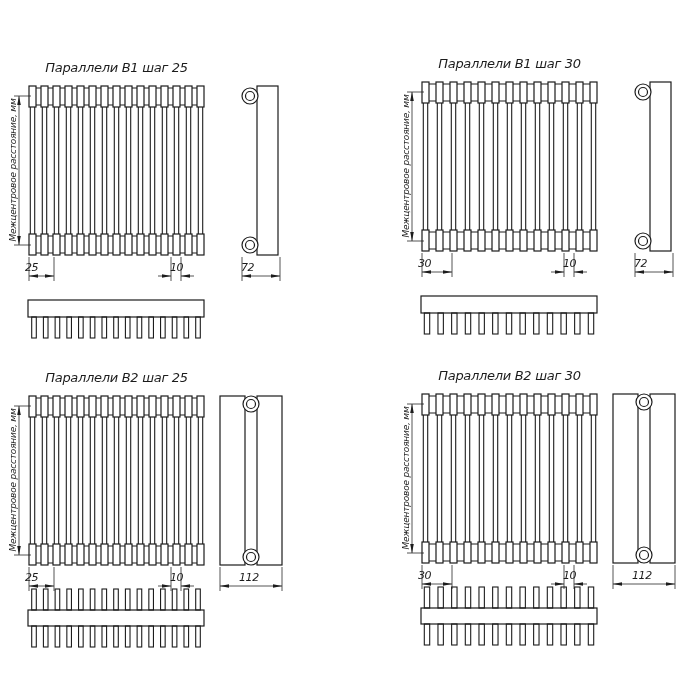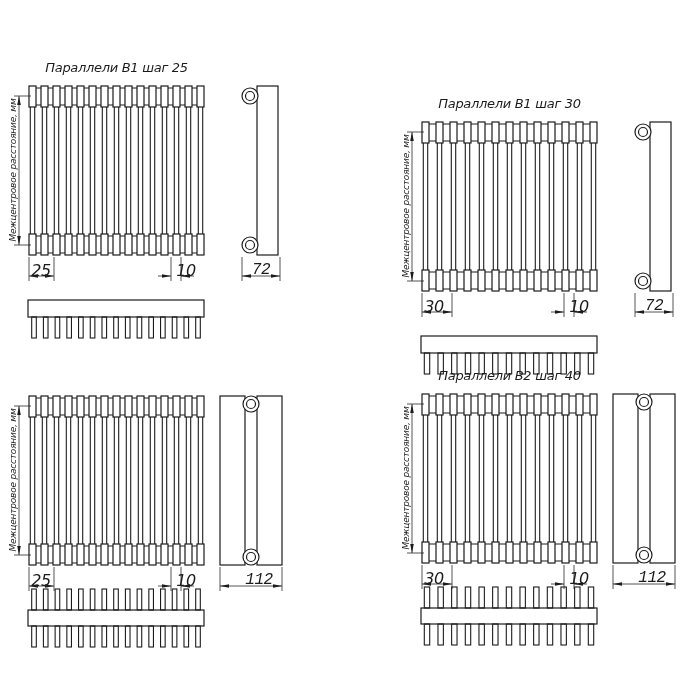--- a/index.html
+++ b/index.html
@@ -10,21 +10,21 @@
     overflow:hidden;
     position:relative;
   }
   .canvas{
     position:absolute;left:0;top:0;width:685px;height:700px;background:#ffffff;
   }
   .quadrant{
     position:absolute;width:300px;height:292px;
   }
   .q-tl{left:5px;top:60px;}
-  .q-tr{left:398px;top:56px;margin-top:40px;}
+  .q-tr{left:398px;top:56px;}
   .q-bl{left:5px;top:370px;}
   .q-br{left:398px;top:368px;}
   .linework{position:absolute;left:0;top:0;width:300px;height:292px;}
   .q-title{
     position:absolute;left:24px;top:0px;width:175px;
     text-align:center;
     font-style:italic;
     font-size:13px;
     letter-spacing:-0.3px;
     color:#1c1c1c;
@@ -37,27 +37,27 @@
     text-align:center;
     font-style:italic;
     font-size:9px;
     letter-spacing:-0.2px;
     color:#1c1c1c;
     transform:rotate(-90deg);
     white-space:nowrap;
   }
   .dim-label{
     position:absolute;top:201px;height:14px;
-    font-style:italic;font-size:16px;
+    font-style:italic;font-size:11px;
     letter-spacing:-0.4px;
-    color:#1c1c1c;text-align:center;white-space:nowrap;
+    color:#1c1c1c;text-align:left;white-space:nowrap;
   }
   .step-label{left:20px;width:32px;}
   .end-label{left:165px;width:32px;font-style:italic;}
-  .side-label{left:236px;width:40px;font-family:Liberation Mono, monospace;}
+  .side-label{left:236px;width:40px;}
   .rows2 .side-label{left:234px;}
 </style>
 </head>
 <body>
 
 <div class="canvas">
 
   <div class="quadrant q-tl">
     <svg class="linework" viewBox="0 0 300 292">
         <line x1="24" y1="28" x2="199" y2="28" stroke="#1c1c1c" stroke-width="1.2"></line>
@@ -398,20 +398,21 @@
         <rect x="155.55714285714285" y="219" width="4.6" height="21" stroke="#1c1c1c" stroke-width="1.1" fill="none"></rect>
         <rect x="155.55714285714285" y="256" width="4.6" height="21" stroke="#1c1c1c" stroke-width="1.1" fill="none"></rect>
         <rect x="167.27142857142854" y="219" width="4.6" height="21" stroke="#1c1c1c" stroke-width="1.1" fill="none"></rect>
         <rect x="167.27142857142854" y="256" width="4.6" height="21" stroke="#1c1c1c" stroke-width="1.1" fill="none"></rect>
         <rect x="178.98571428571427" y="219" width="4.6" height="21" stroke="#1c1c1c" stroke-width="1.1" fill="none"></rect>
         <rect x="178.98571428571427" y="256" width="4.6" height="21" stroke="#1c1c1c" stroke-width="1.1" fill="none"></rect>
         <rect x="190.7" y="219" width="4.6" height="21" stroke="#1c1c1c" stroke-width="1.1" fill="none"></rect>
         <rect x="190.7" y="256" width="4.6" height="21" stroke="#1c1c1c" stroke-width="1.1" fill="none"></rect>
         <rect x="23" y="240" width="176" height="16" stroke="#1c1c1c" stroke-width="1.2" fill="none"></rect>
       </svg>
+    <div class="q-title">Параллели В2 шаг 25</div>
     <div class="center-label">Межцентровое расстояние, мм</div>
     <div class="dim-label step-label">25</div>
     <div class="dim-label end-label">10</div>
     <div class="dim-label side-label">112</div>
   </div>
 
   <div class="quadrant q-br rows2">
     <svg class="linework" viewBox="0 0 300 292">
         <line x1="24" y1="28" x2="199" y2="28" stroke="#1c1c1c" stroke-width="1.2"></line>
         <line x1="24" y1="45" x2="199" y2="45" stroke="#1c1c1c" stroke-width="1.2"></line>
@@ -517,20 +518,20 @@
         <rect x="149.3" y="219" width="5.4" height="21" stroke="#1c1c1c" stroke-width="1.1" fill="none"></rect>
         <rect x="149.3" y="256" width="5.4" height="21" stroke="#1c1c1c" stroke-width="1.1" fill="none"></rect>
         <rect x="162.96666666666667" y="219" width="5.4" height="21" stroke="#1c1c1c" stroke-width="1.1" fill="none"></rect>
         <rect x="162.96666666666667" y="256" width="5.4" height="21" stroke="#1c1c1c" stroke-width="1.1" fill="none"></rect>
         <rect x="176.63333333333333" y="219" width="5.4" height="21" stroke="#1c1c1c" stroke-width="1.1" fill="none"></rect>
         <rect x="176.63333333333333" y="256" width="5.4" height="21" stroke="#1c1c1c" stroke-width="1.1" fill="none"></rect>
         <rect x="190.3" y="219" width="5.4" height="21" stroke="#1c1c1c" stroke-width="1.1" fill="none"></rect>
         <rect x="190.3" y="256" width="5.4" height="21" stroke="#1c1c1c" stroke-width="1.1" fill="none"></rect>
         <rect x="23" y="240" width="176" height="16" stroke="#1c1c1c" stroke-width="1.2" fill="none"></rect>
       </svg>
-    <div class="q-title">Параллели В2 шаг 40</div>
+    <div class="q-title">Параллели В2 шаг 30</div>
     <div class="center-label">Межцентровое расстояние, мм</div>
     <div class="dim-label step-label">30</div>
     <div class="dim-label end-label">10</div>
     <div class="dim-label side-label">112</div>
   </div>
 
 </div>
 
 </body></html>

